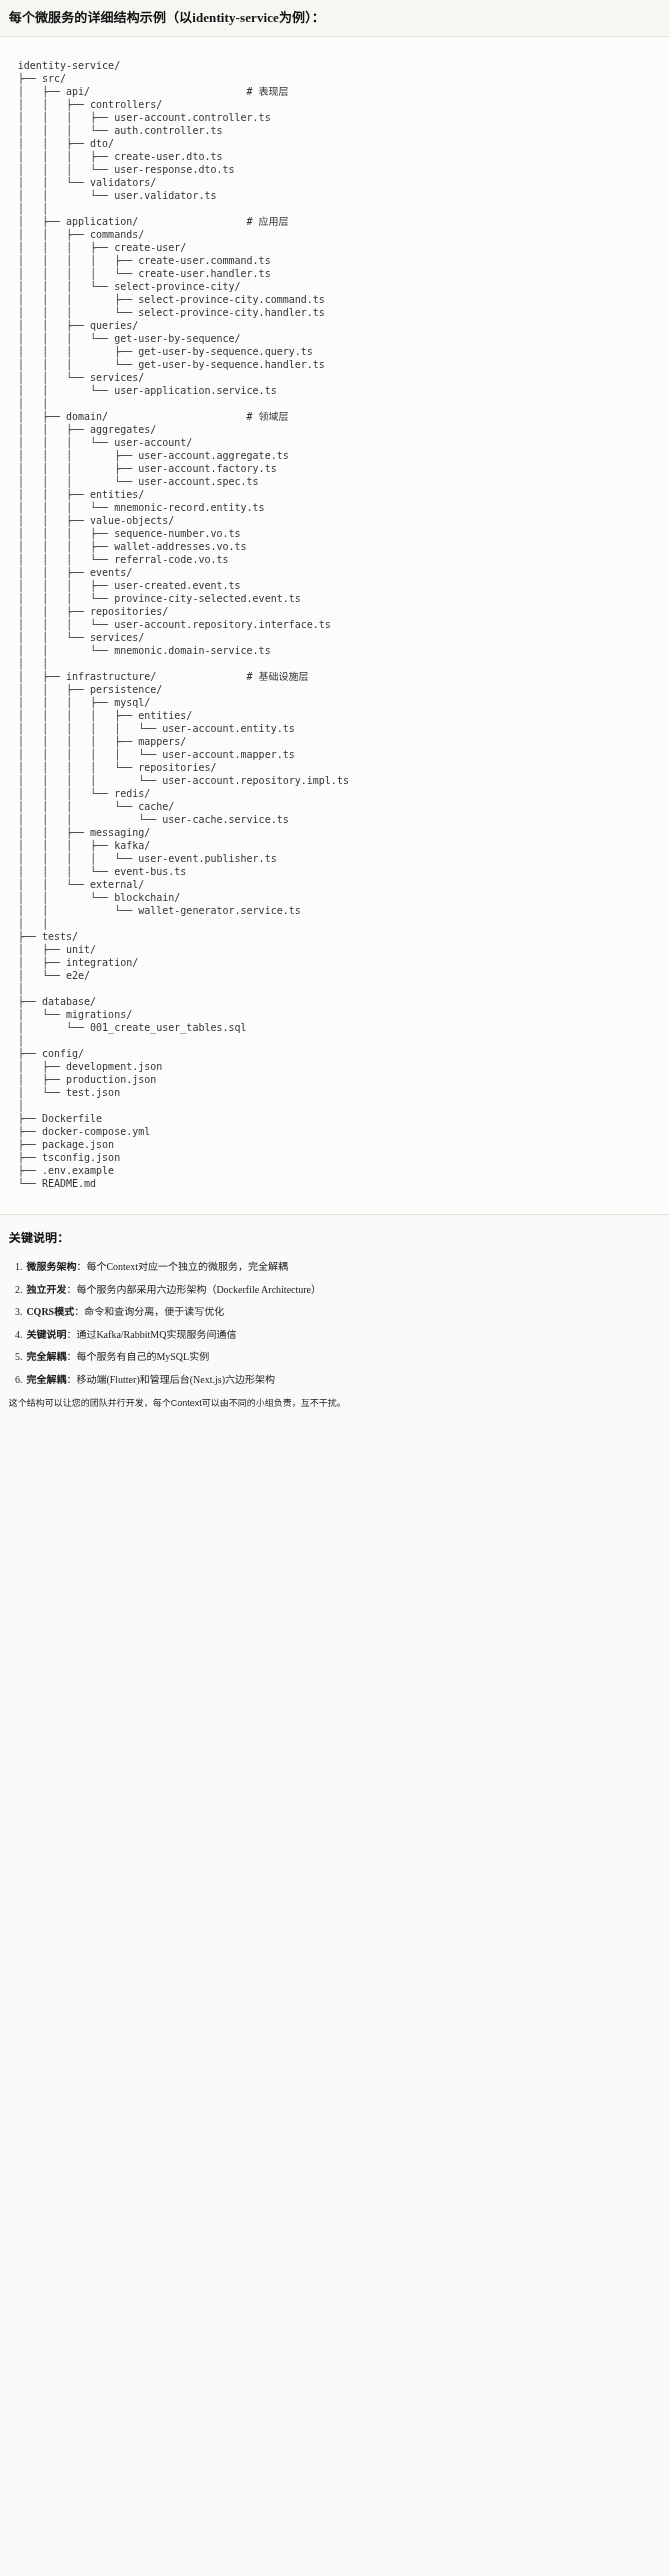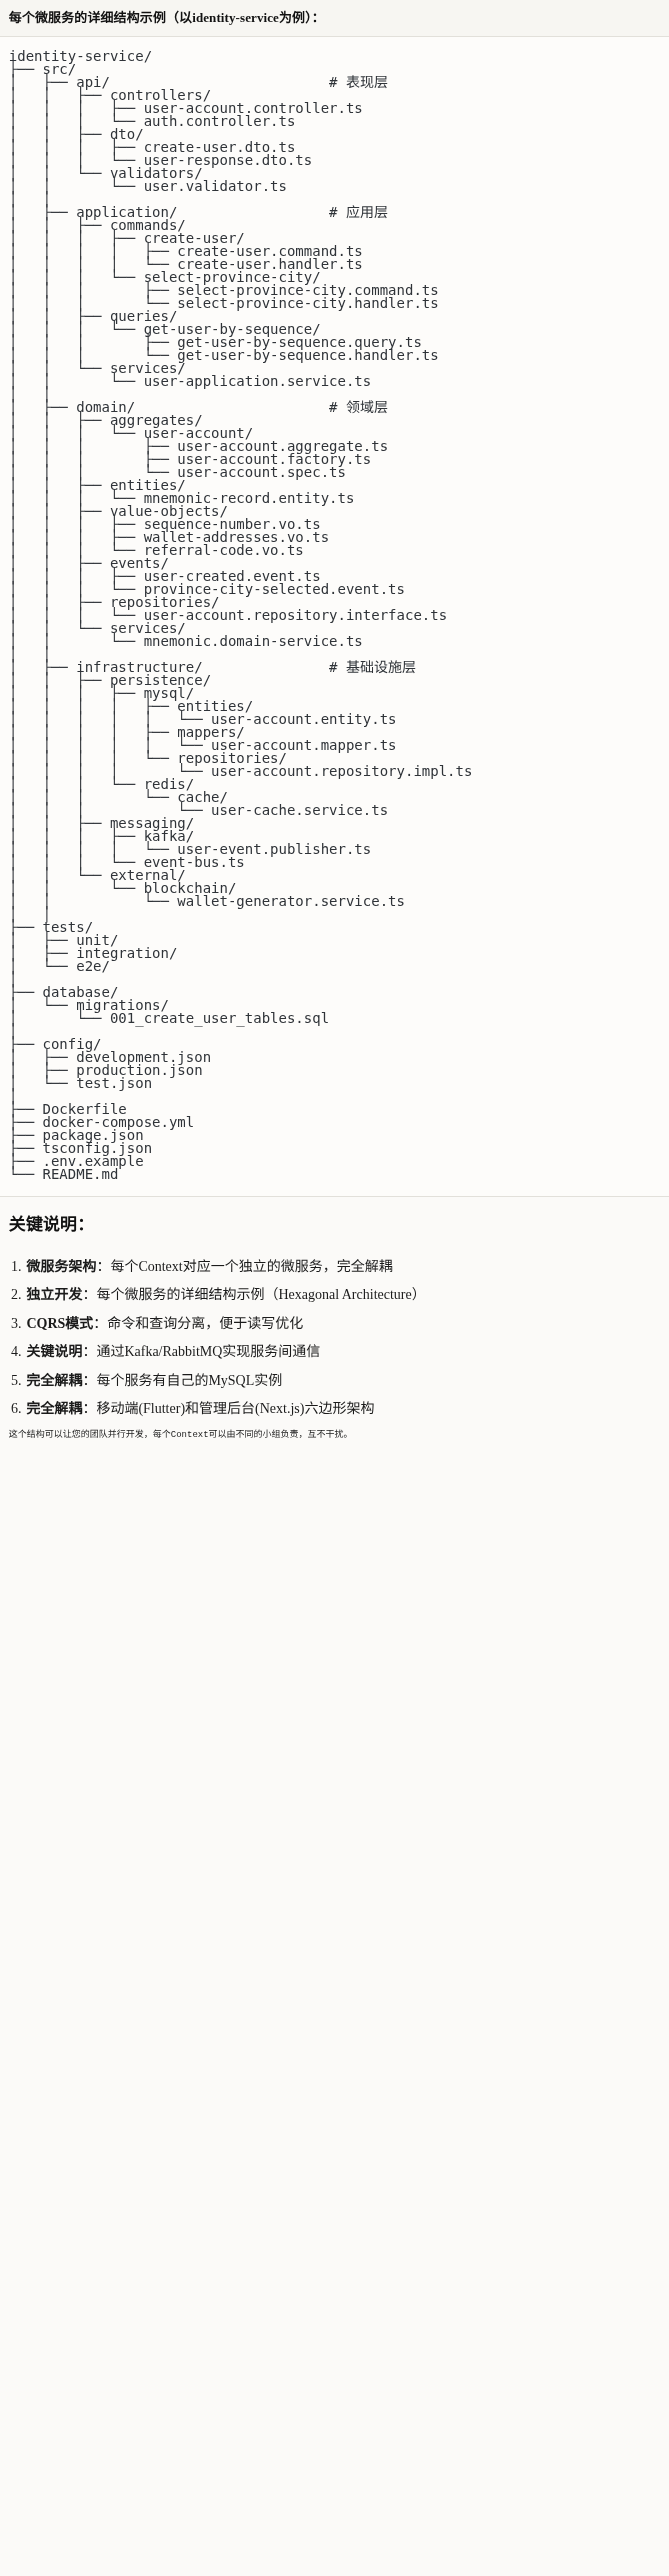--- a/index.html
+++ b/index.html
@@ -33,61 +33,61 @@
   }
 
   
   .tree-block {
     background: #fdfcfa;
     padding: 13.8px 8.8px 15px 8.8px;
     box-sizing: border-box;
     border-bottom: 0.6px solid #e2e0da;
   }
   pre.tree {
-    margin: 0;
+    margin: 9px;
     font-family: "DejaVu Sans Mono", "Liberation Mono", monospace;
-    font-size: 14px;
+    font-size: 10px;
     line-height: 13px;
     color: #2f3338;
     white-space: pre;
     tab-size: 4;
   }
 
   
   .notes {
     padding: 12.5px 8.8px 16.3px 8.8px;
     box-sizing: border-box;
     background: #fbfaf8;
   }
   .notes h2 {
-    margin: 0 0 22px 0;
+    margin: 0 0 14px 0;
     font-family: "Liberation Serif", serif;
-    font-size: 17px;
+    font-size: 12px;
     font-weight: bold;
     color: #111111;
     letter-spacing: 0.1px;
   }
   ol.note-list {
     margin: 0 0 10px 0;
     padding-left: 16.3px;
     font-family: "Liberation Serif", serif;
-    font-size: 14px;
+    font-size: 10px;
     line-height: 1.45;
     color: #1b1b1b;
   }
   ol.note-list li {
     margin-bottom: 8.1px;
     padding-left: 1.3px;
   }
   ol.note-list li .term {
     font-weight: bold;
   }
   .closing {
     margin: 2.5px 0 0 0;
-    font-family: Liberation Mono, monospace;
+    font-family: Liberation Sans, sans-serif;
     font-size: 9px;
     line-height: 1.5;
     color: #1b1b1b;
   }
 </style>
 </head>
 <body>
 
 <div class="doc-header">
   <h1>每个微服务的详细结构示例（以identity-service为例）：</h1>
@@ -183,21 +183,21 @@
 └── README.md</pre>
 </div>
 
 <div class="notes">
   <h2>关键说明：</h2>
   <ol class="note-list">
     <li>
       <span class="term">微服务架构</span><span>：每个Context对应一个独立的微服务，完全解耦</span>
     </li>
     <li>
-      <span class="term">独立开发</span><span>：每个微服务的详细结构示例（Hexagonal Architecture）</span>
+      <span class="term">独立开发</span><span>：每个服务内部采用六边形架构（Dockerfile Architecture）</span>
     </li>
     <li>
       <span class="term">CQRS模式</span><span>：命令和查询分离，便于读写优化</span>
     </li>
     <li>
       <span class="term">关键说明</span><span>：通过Kafka/RabbitMQ实现服务间通信</span>
     </li>
     <li>
       <span class="term">完全解耦</span><span>：每个服务有自己的MySQL实例</span>
     </li>

